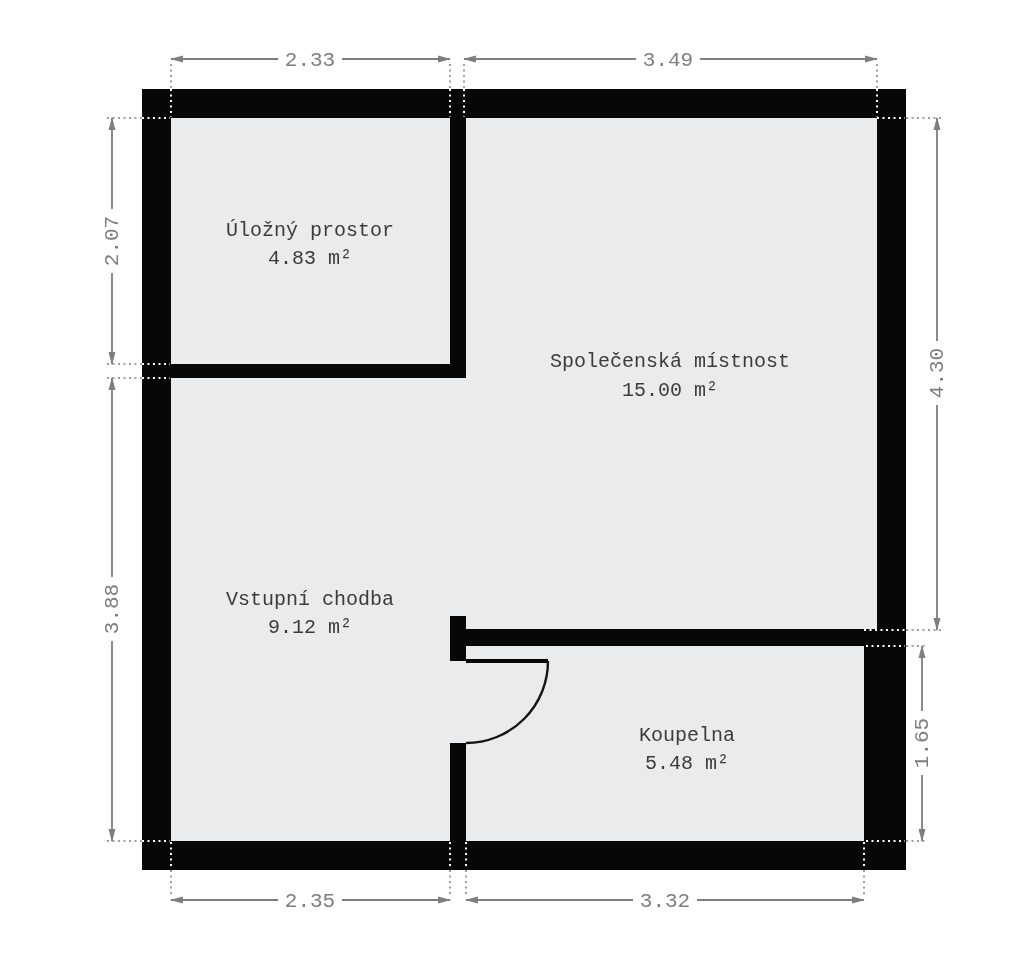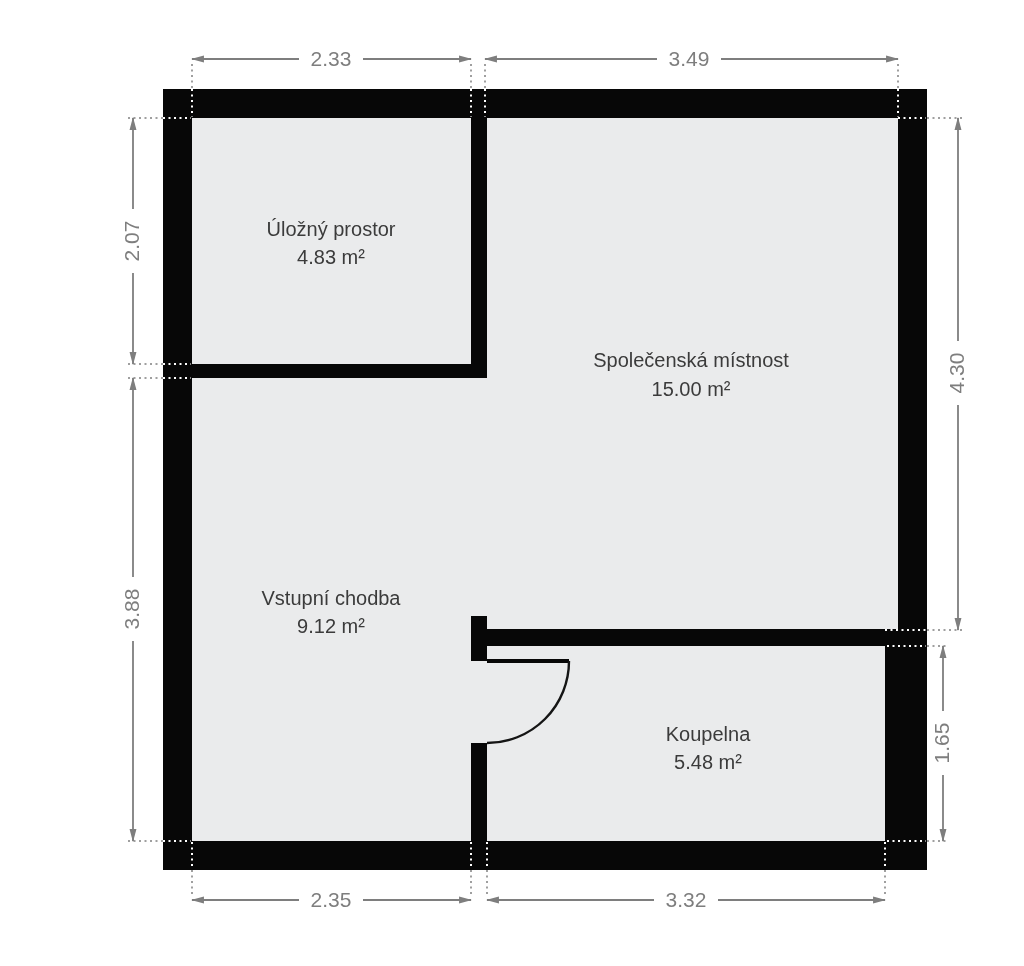--- a/index.html
+++ b/index.html
@@ -1,16 +1,16 @@
 <!DOCTYPE html>
 <html style="--wall: #070707; --floor: #eaebec; --dimension: #7e7e7e; --room_text: #3b3b3b; --background: #ffffff;"><head>
 <meta charset="utf-8">
 <style>
   html,body{margin:0;padding:0;background:#fff;}
-  .stage{width:844px;height:966px;position:relative;background:var(--background,#fff);font-family:Liberation Sans, sans-serif;margin-left:21px;}
+  .stage{width:844px;height:966px;position:relative;background:var(--background,#fff);font-family:Liberation Mono, monospace;}
   .wall{fill:var(--wall,#070707);}
   .floor{fill:var(--floor,#eaebec);}
   .dim-line{stroke:var(--dimension,#7e7e7e);stroke-width:1.8;fill:none;}
   .arrowhead{fill:var(--dimension,#7e7e7e);}
   .ext-gray{stroke:#9f9f9f;stroke-width:2;stroke-dasharray:2 3.5;fill:none;}
   .ext-white{stroke:var(--background,#fff);stroke-width:2;stroke-dasharray:2 3.5;fill:none;}
   .dim-text{fill:var(--dimension,#7e7e7e);font-size:21px;}
   .room-name,.room-area{fill:var(--room_text,#3b3b3b);font-size:20px;}
   .door-leaf{stroke:var(--wall,#070707);stroke-width:4;fill:none;}
   .door-arc{stroke:#151515;stroke-width:2.4;fill:none;}

